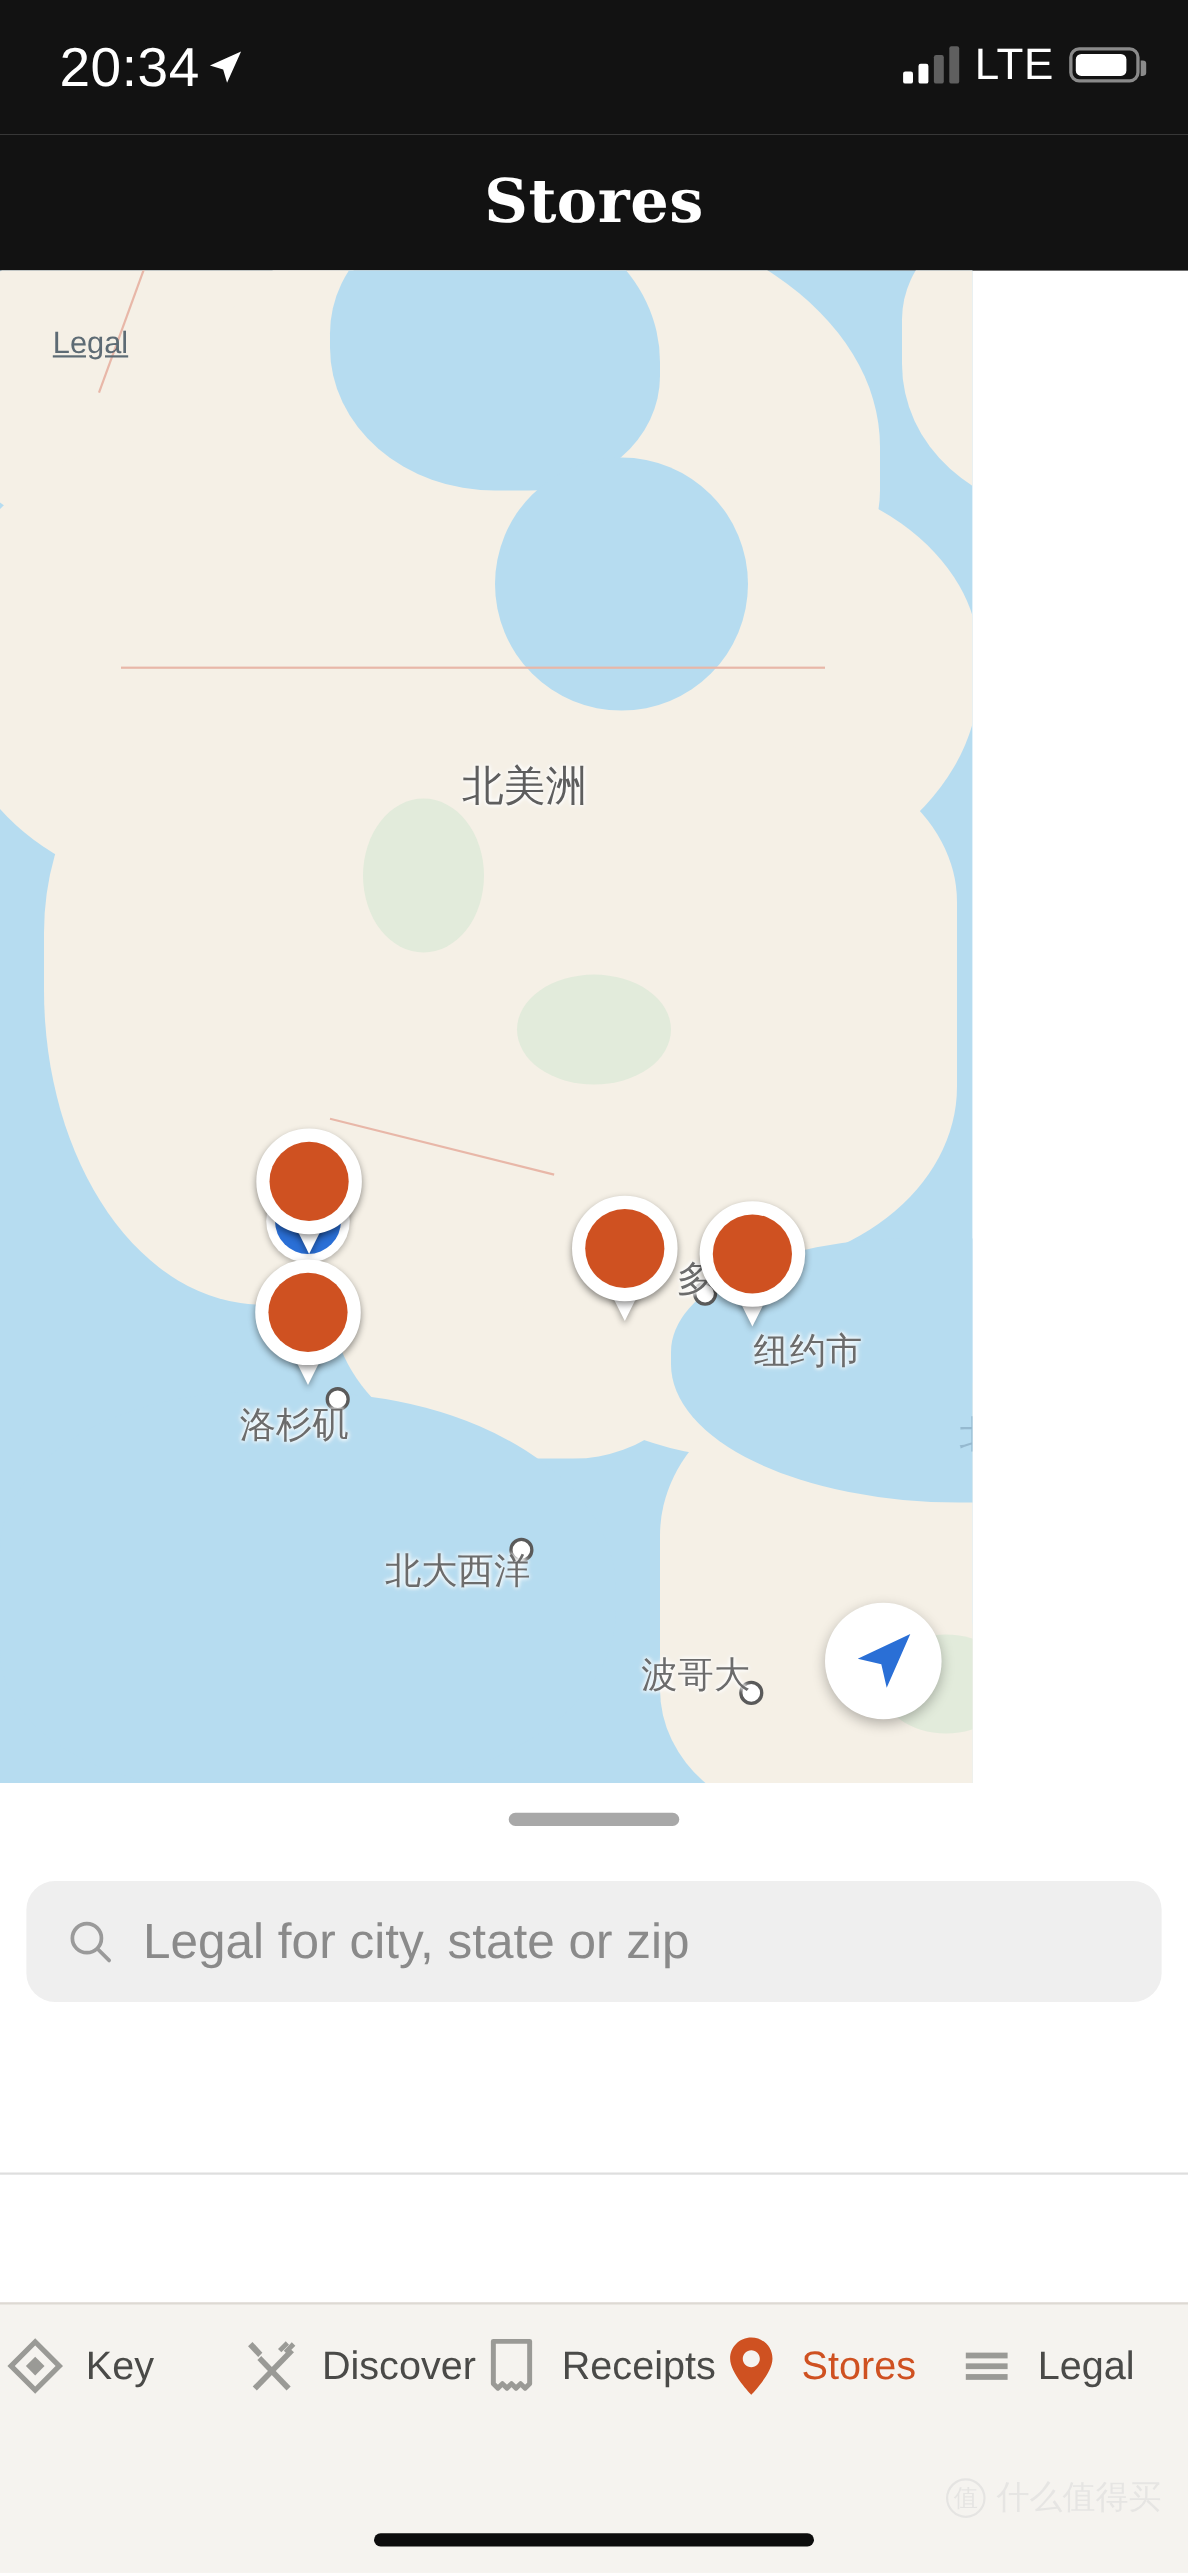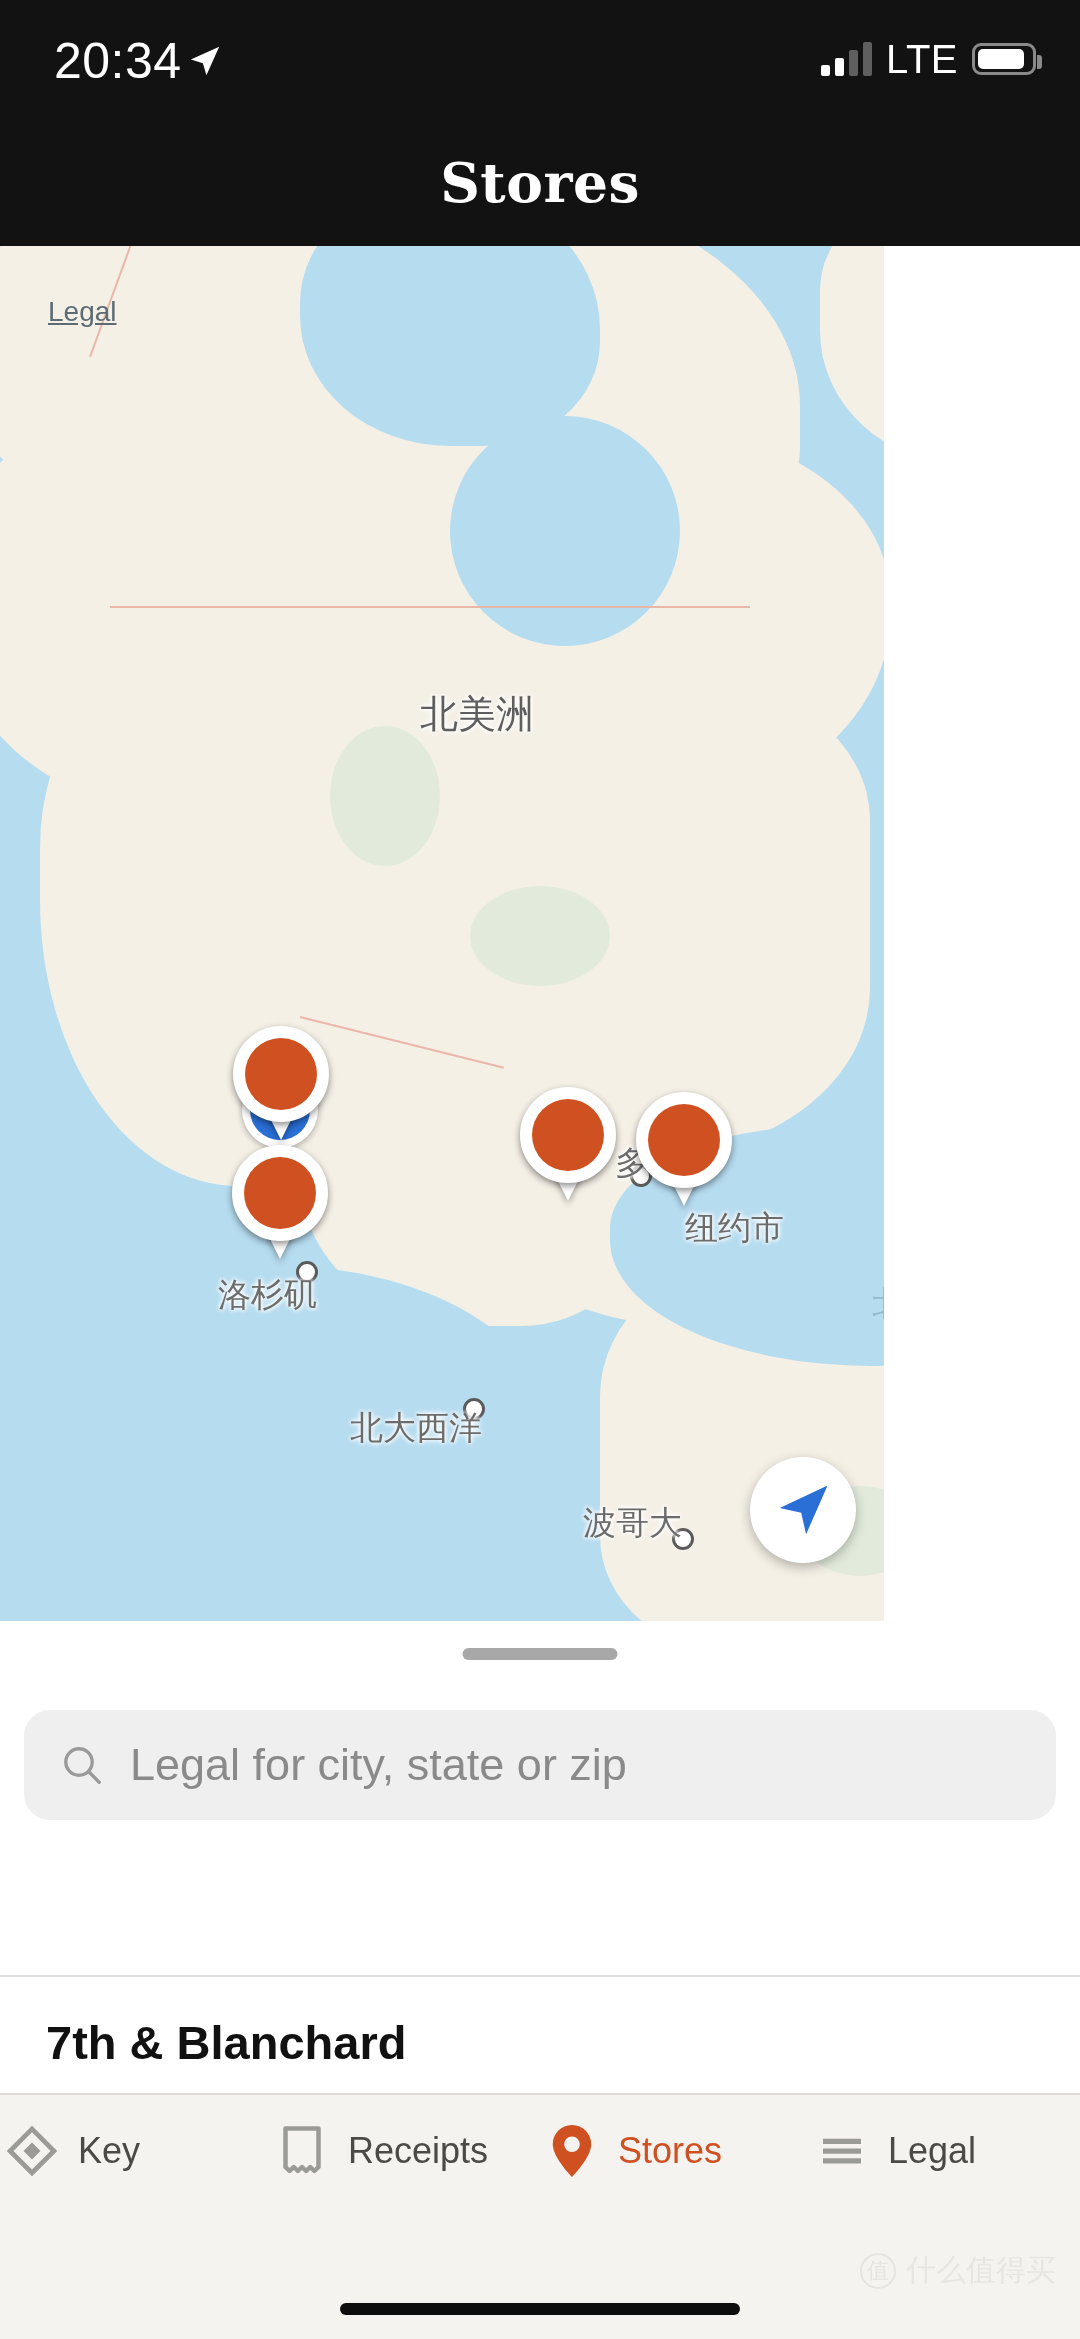--- a/index.html
+++ b/index.html
@@ -278,35 +278,46 @@
 
   <div class="searchbar">
     <svg width="48" height="48" viewBox="0 0 24 24" fill="none">
       <circle cx="10.5" cy="10.5" r="6.6" stroke="#9a9a9a" stroke-width="1.7"></circle>
       <line x1="15.4" y1="15.4" x2="20.6" y2="20.6" stroke="#9a9a9a" stroke-width="1.7" stroke-linecap="round"></line>
     </svg>
     <span class="search-ph">Legal for city, state or zip</span>
   </div>
 
   <div class="divider"></div>
-  <div class="store-name">7th &amp; Blanchard</div>
   <div class="store-hours">Mon - Sun    7:00 AM - 8:00 PM</div>
 
   <div class="tabbar">
 
     <div class="tab">
       <span class="ticon">
         <svg width="60" height="60" viewBox="0 0 24 24" fill="none">
           <rect x="12" y="3.2" width="12.4" height="12.4" transform="rotate(45 12 3.2)" stroke="#9a9a96" stroke-width="1.9"></rect>
           <rect x="12" y="8.6" width="4.8" height="4.8" transform="rotate(45 12 8.6)" fill="#9a9a96"></rect>
         </svg>
       </span>
       <span class="tlabel">Key</span>
     </div>
 
+    <div class="tab">
+      <span class="ticon">
+        <svg width="60" height="60" viewBox="0 0 24 24">
+          <path d="M5 3.2 L8.6 7.1 L7.1 8.7 L3.4 4.8 Z" fill="#9a9a96"></path>
+          <path d="M5.1 19.4 L18.6 5.6 L20.1 7 L6.6 20.9 Z" fill="#9a9a96"></path>
+          <path d="M18.9 19.4 L8.2 8.3 L6.8 9.8 L17.4 20.9 Z" fill="#9a9a96"></path>
+          <path d="M19.3 3.3 L20.6 4.6 L17.6 7.6 L16.4 6.4 Z" fill="#9a9a96"></path>
+          <path d="M17.1 3.0 L18.3 4.2 L15.5 7.0 L14.3 5.8 Z" fill="#9a9a96"></path>
+        </svg>
+      </span>
+      <span class="tlabel">Discover</span>
+    </div>
 
     <div class="tab">
       <span class="ticon">
         <svg width="60" height="60" viewBox="0 0 24 24" fill="none">
           <path d="M5.4 3 H18.6 V18.4 l-1.65 1.6 -1.65 -1.6 -1.65 1.6 -1.65 -1.6 -1.65 1.6 -1.65 -1.6 -1.65 1.6 -1.65 -1.6 Z" stroke="#9a9a96" stroke-width="1.8" stroke-linejoin="round"></path>
         </svg>
       </span>
       <span class="tlabel">Receipts</span>
     </div>
 

